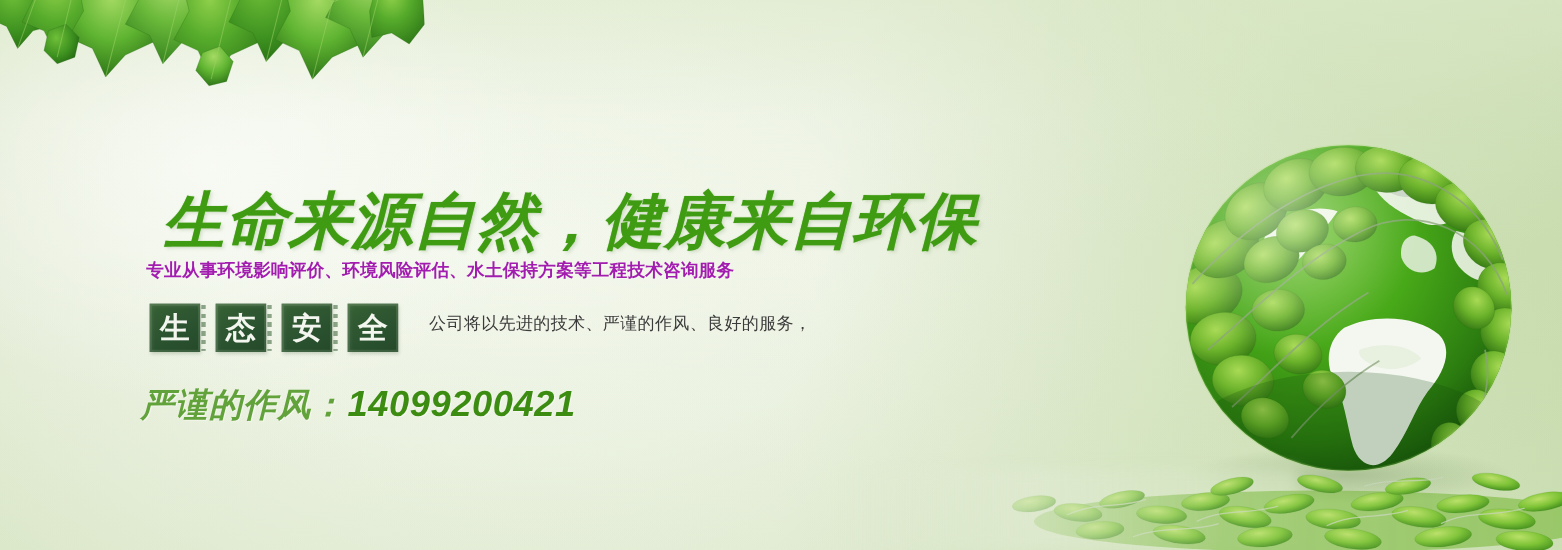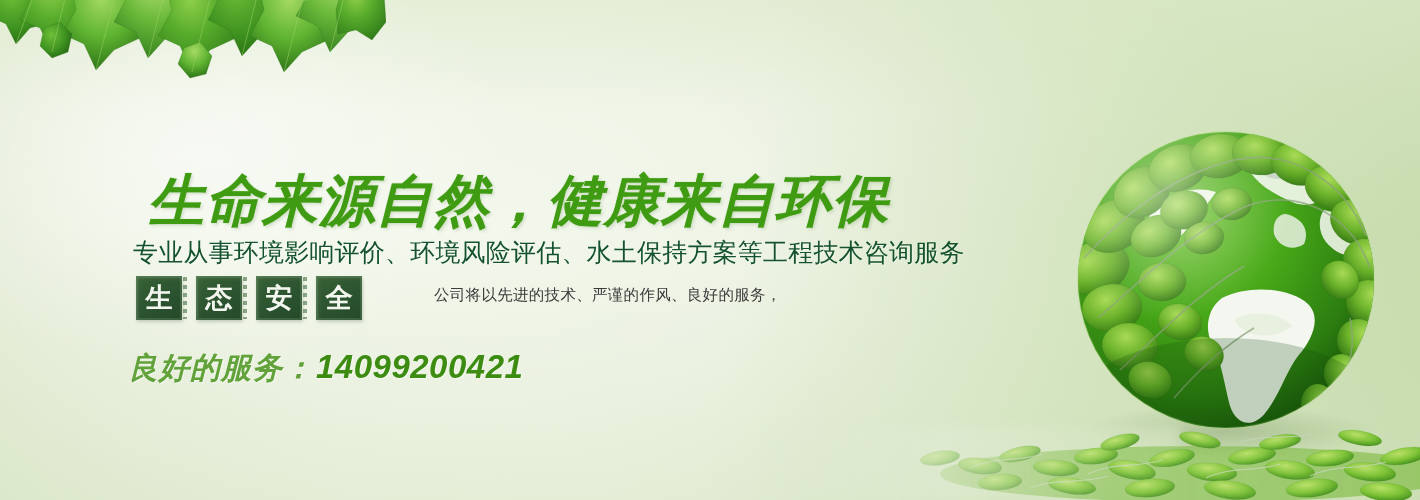--- a/index.html
+++ b/index.html
@@ -107,24 +107,24 @@
     white-space: nowrap;
     text-shadow:
       0 0 1px rgba(63,156,18,0.55),
       2px 2px 3px rgba(120,150,100,0.22);
     margin-left: 12px;
   }
 
   .subtitle {
     position: absolute;
     left: 133px; top: 236px;
-    font-size: 25px;
-    font-weight: normal;
+    font-size: 16px;
+    font-weight: bold;
     letter-spacing: 0.2px;
-    color: #14532d;
+    color: #a21caf;
     white-space: nowrap;
     text-shadow: 1px 1px 1px rgba(255,255,255,0.45);
   }
 
   
   .seals {
     position: absolute;
     left: 136px; top: 276px;
     display: flex;
     gap: 14px;
@@ -157,21 +157,20 @@
   }
   .seal:last-child::after { display: none; }
 
   .blurb {
     position: absolute;
     left: 390px; top: 282px;
     font-size: 15.5px;
     line-height: 25px;
     color: #3b3b3b;
     white-space: nowrap;
-    margin-left: 44px;
   }
   .blurb div { letter-spacing: 0.3px; }
 
   .hotline {
     position: absolute;
     left: 128px; top: 348px;
     white-space: nowrap;
     font-style: italic;
     font-weight: bold;
   }
@@ -411,17 +410,17 @@
       <div class="seal">态</div>
       <div class="seal">安</div>
       <div class="seal">全</div>
     </div>
 
     <div class="blurb">
       <div>公司将以先进的技术、严谨的作风、良好的服务，</div>
     </div>
 
     <div class="hotline">
-      <span class="hotline-label">良好的服务：</span><span class="hotline-number">14099200421</span>
+      <span class="hotline-label">严谨的作风：</span><span class="hotline-number">14099200421</span>
     </div>
 
   </div>
 </div>
 
 </body></html>

